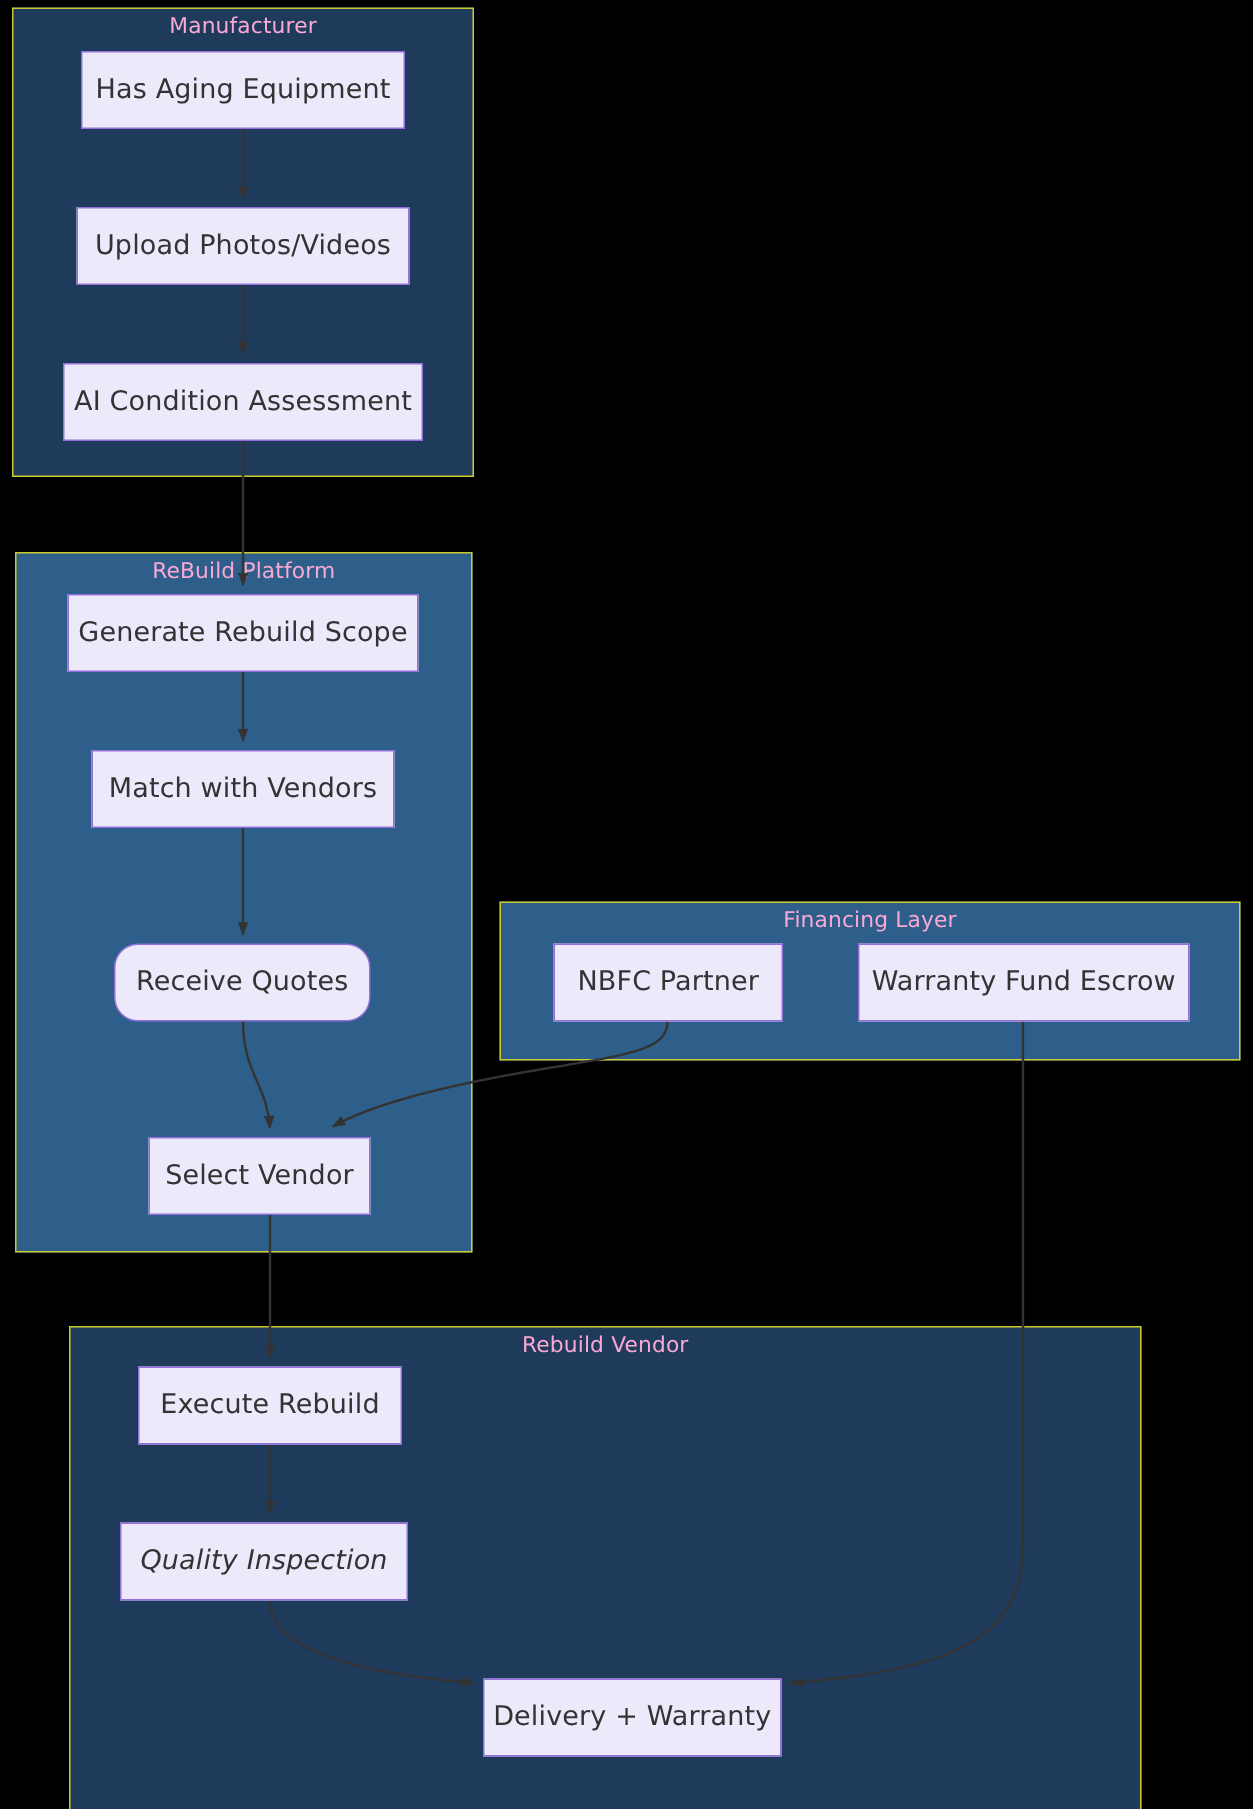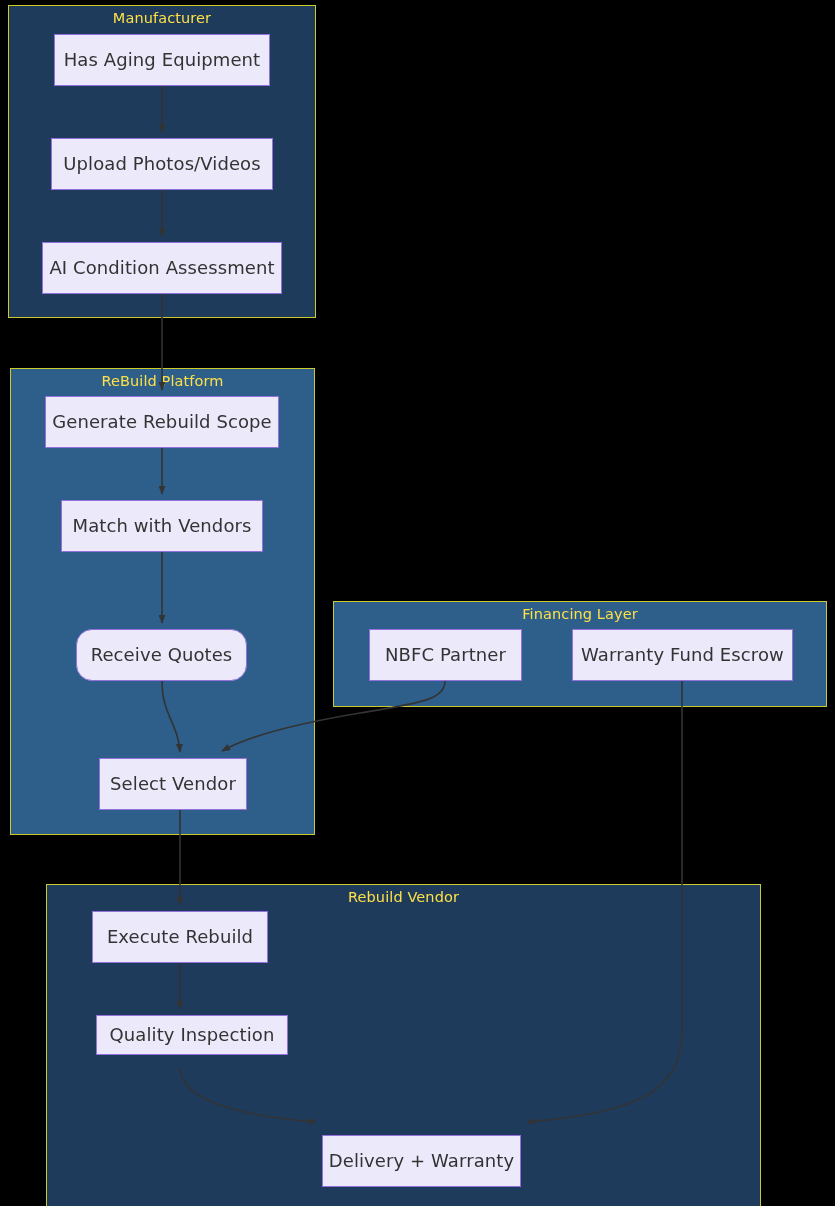--- a/index.html
+++ b/index.html
@@ -29,21 +29,21 @@
   }
   .cluster.dark  { background: #1f3b5c; }
   .cluster.light { background: #2d5f8a; }
   .cluster-title {
     position: absolute;
     top: 4px;
     left: 0;
     right: 0;
     text-align: center;
     font-size: 14.5px;
-    color: #fde047;
+    color: #f9a8d4;
     letter-spacing: 0.1px;
     white-space: nowrap;
   }
   
   .node {
     position: absolute;
     box-sizing: border-box;
     background: #ece9fb;
     border: 1.4px solid #9370db;
     display: flex;
@@ -147,24 +147,24 @@
       </div>
       <div class="node" style="left: 369px; top: 629px; width: 153px; height: 52px;">
         <span class="node-label">NBFC Partner</span>
       </div>
       <div class="node" style="left: 572px; top: 629px; width: 221px; height: 52px;">
         <span class="node-label">Warranty Fund Escrow</span>
       </div>
       <div class="node" style="left: 92px; top: 911px; width: 176px; height: 52px;">
         <span class="node-label">Execute Rebuild</span>
       </div>
-      <div class="node" style="left: 96px; top: 1015px; width: 192px; height: 40px;">
+      <div class="node" style="left: 80px; top: 1015px; width: 192px; height: 52px; font-style: italic;">
         <span class="node-label">Quality Inspection</span>
       </div>
-      <div class="node" style="left: 322px; top: 1119px; width: 199px; height: 52px; margin-top: 16px;">
+      <div class="node" style="left: 322px; top: 1119px; width: 199px; height: 52px;">
         <span class="node-label">Delivery + Warranty</span>
       </div>
     </div>
 
   <svg id="edges-top" viewBox="0 0 835 1206" xmlns="http://www.w3.org/2000/svg">
     <g id="edge-group-top">
         <path class="edge-path" d="M162,86 L162,132" marker-end="url(#arrowhead)" style="opacity: 0;"></path>
         <path class="edge-path" d="M162,190 L162,236" marker-end="url(#arrowhead)" style="opacity: 0;"></path>
         <path class="edge-path" d="M162,294 L162,390" marker-end="url(#arrowhead)" style="opacity: 0;"></path>
         <path class="edge-path" d="M162,448 L162,494" marker-end="url(#arrowhead)" style="opacity: 0;"></path>

